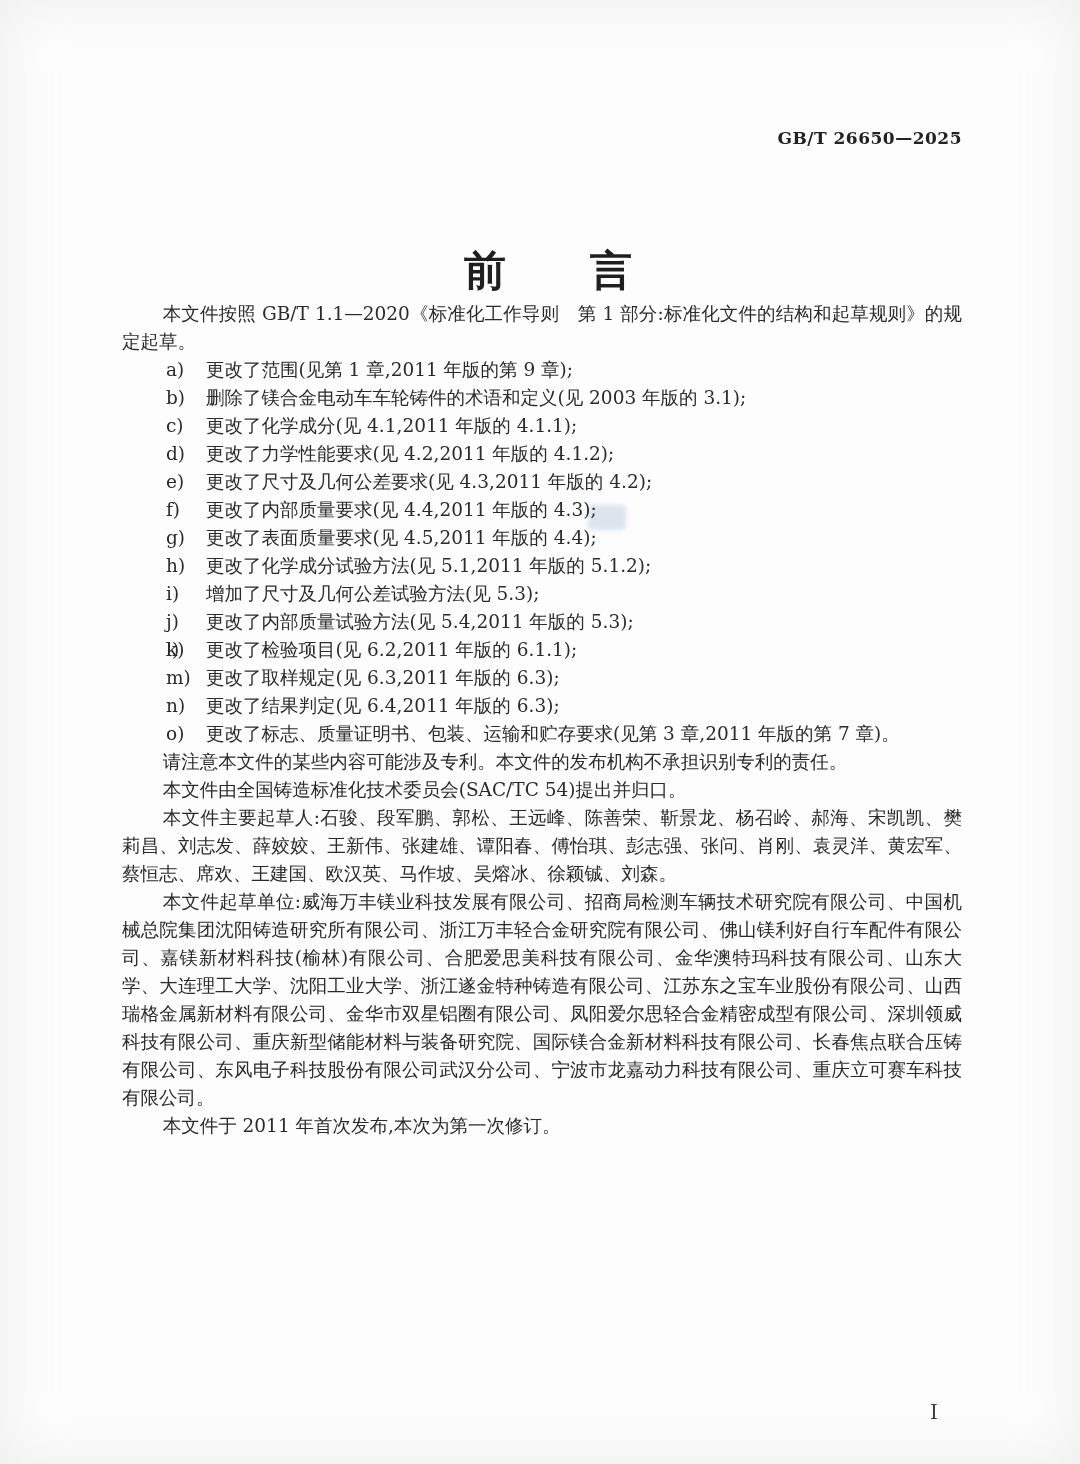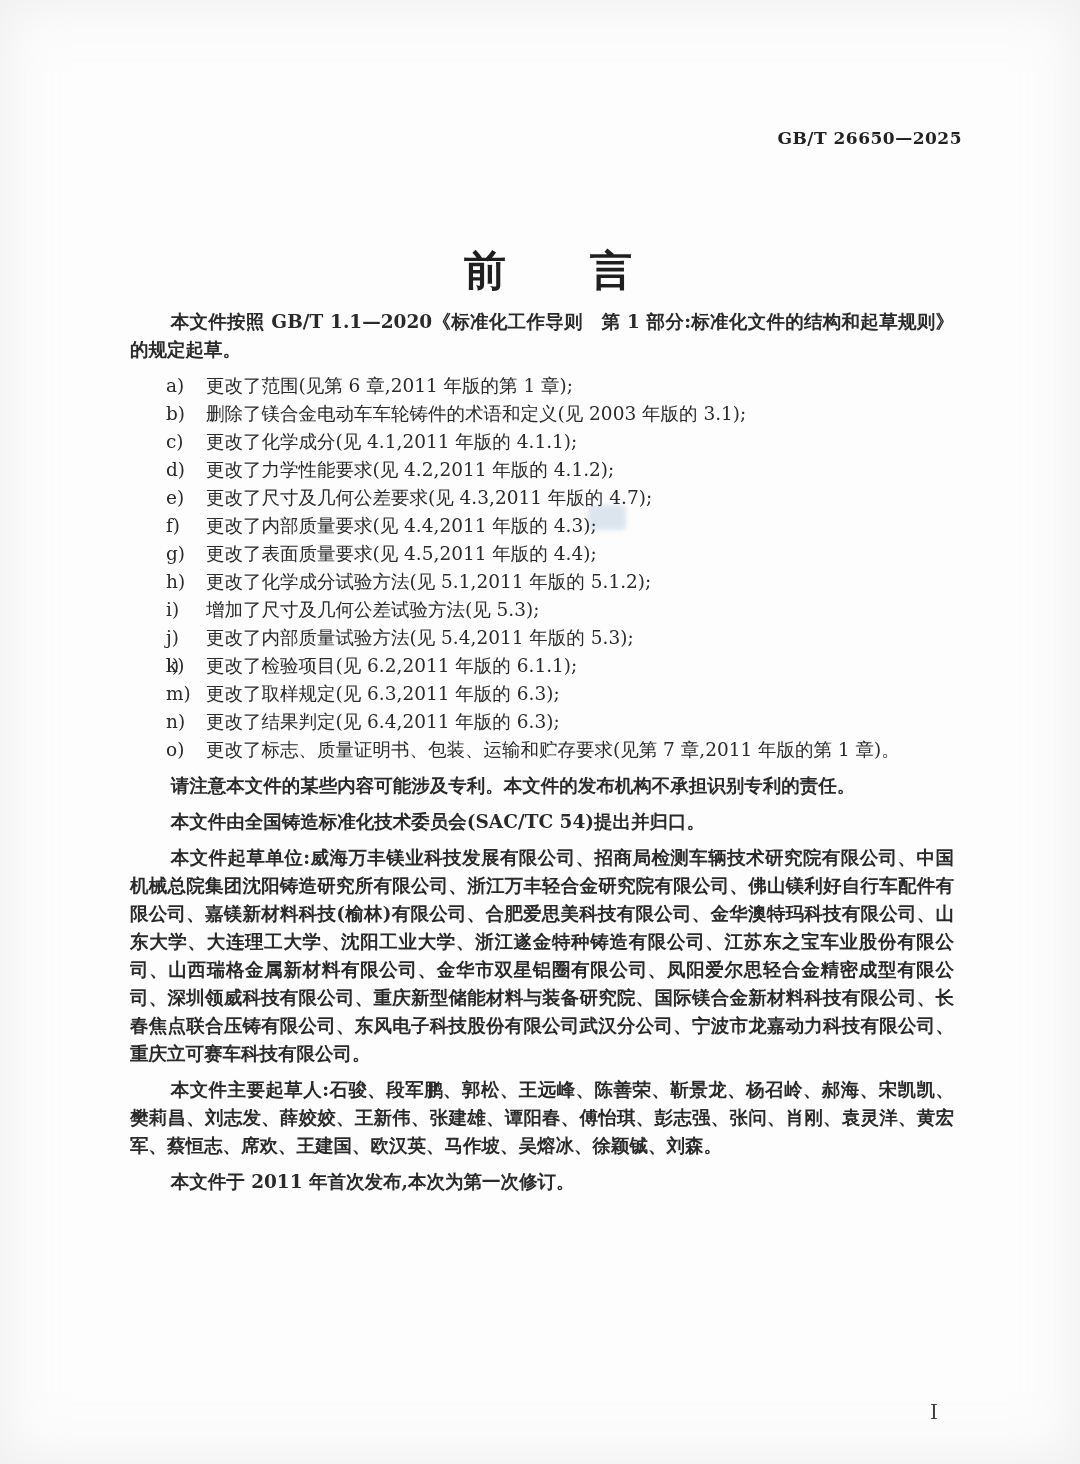--- a/index.html
+++ b/index.html
@@ -43,23 +43,22 @@
     position: absolute;
     top: 300px;
     left: 122px;
     width: 840px;
     font-size: 18.5px;
     line-height: 28px;
     text-align: justify;
     color: #2a2a2a;
   }
   .para {
-    margin: 8px;
+    margin: 0;
     text-indent: 2.2em;
-    font-weight: bold;
   }
   ol.changes {
     list-style: none;
     margin: 0;
     padding: 0;
   }
   ol.changes li {
     position: relative;
     padding-left: 84px;
     text-indent: 0;
@@ -99,42 +98,42 @@
 <h1 class="doc-title">前　　言</h1>
 
 <div class="watermark-blob"></div>
 
 <main class="body-block">
 
   <p class="para">本文件按照 GB/T 1.1—2020《标准化工作导则　第 1 部分:标准化文件的结构和起草规则》的规定起草。</p>
 
 
   <ol class="changes">
-    <li><span class="li-label">a)</span><span>更改了范围(见第 6 章,2011 年版的第 1 章);</span></li>
+    <li><span class="li-label">a)</span><span>更改了范围(见第 1 章,2011 年版的第 9 章);</span></li>
     <li><span class="li-label">b)</span><span>删除了镁合金电动车车轮铸件的术语和定义(见 2003 年版的 3.1);</span></li>
     <li><span class="li-label">c)</span><span>更改了化学成分(见 4.1,2011 年版的 4.1.1);</span></li>
     <li><span class="li-label">d)</span><span>更改了力学性能要求(见 4.2,2011 年版的 4.1.2);</span></li>
-    <li><span class="li-label">e)</span><span>更改了尺寸及几何公差要求(见 4.3,2011 年版的 4.7);</span></li>
+    <li><span class="li-label">e)</span><span>更改了尺寸及几何公差要求(见 4.3,2011 年版的 4.2);</span></li>
     <li><span class="li-label">f)</span><span>更改了内部质量要求(见 4.4,2011 年版的 4.3);</span></li>
     <li><span class="li-label">g)</span><span>更改了表面质量要求(见 4.5,2011 年版的 4.4);</span></li>
     <li><span class="li-label">h)</span><span>更改了化学成分试验方法(见 5.1,2011 年版的 5.1.2);</span></li>
     <li><span class="li-label">i)</span><span>增加了尺寸及几何公差试验方法(见 5.3);</span></li>
     <li><span class="li-label">j)</span><span>更改了内部质量试验方法(见 5.4,2011 年版的 5.3);</span></li>
     <li><span class="li-label">k)</span></li>
     <li><span class="li-label">l)</span><span>更改了检验项目(见 6.2,2011 年版的 6.1.1);</span></li>
     <li><span class="li-label">m)</span><span>更改了取样规定(见 6.3,2011 年版的 6.3);</span></li>
     <li><span class="li-label">n)</span><span>更改了结果判定(见 6.4,2011 年版的 6.3);</span></li>
-    <li><span class="li-label">o)</span><span>更改了标志、质量证明书、包装、运输和贮存要求(见第 7 章,2011 年版的第 1 章)。</span></li>
+    <li><span class="li-label">o)</span><span>更改了标志、质量证明书、包装、运输和贮存要求(见第 3 章,2011 年版的第 7 章)。</span></li>
   </ol>
 
   <p class="para">请注意本文件的某些内容可能涉及专利。本文件的发布机构不承担识别专利的责任。</p>
 
   <p class="para">本文件由全国铸造标准化技术委员会(SAC/TC 54)提出并归口。</p>
 
+  <p class="para">本文件主要起草人:石骏、段军鹏、郭松、王远峰、陈善荣、靳景龙、杨召岭、郝海、宋凯凯、樊莉昌、刘志发、薛姣姣、王新伟、张建雄、谭阳春、傅怡琪、彭志强、张问、肖刚、袁灵洋、黄宏军、蔡恒志、席欢、王建国、欧汉英、马作坡、吴熔冰、徐颖铖、刘森。</p>
+
   <p class="para">本文件起草单位:威海万丰镁业科技发展有限公司、招商局检测车辆技术研究院有限公司、中国机械总院集团沈阳铸造研究所有限公司、浙江万丰轻合金研究院有限公司、佛山镁利好自行车配件有限公司、嘉镁新材料科技(榆林)有限公司、合肥爱思美科技有限公司、金华澳特玛科技有限公司、山东大学、大连理工大学、沈阳工业大学、浙江遂金特种铸造有限公司、江苏东之宝车业股份有限公司、山西瑞格金属新材料有限公司、金华市双星铝圈有限公司、凤阳爱尔思轻合金精密成型有限公司、深圳领威科技有限公司、重庆新型储能材料与装备研究院、国际镁合金新材料科技有限公司、长春焦点联合压铸有限公司、东风电子科技股份有限公司武汉分公司、宁波市龙嘉动力科技有限公司、重庆立可赛车科技有限公司。</p>
-
-  <p class="para">本文件主要起草人:石骏、段军鹏、郭松、王远峰、陈善荣、靳景龙、杨召岭、郝海、宋凯凯、樊莉昌、刘志发、薛姣姣、王新伟、张建雄、谭阳春、傅怡琪、彭志强、张问、肖刚、袁灵洋、黄宏军、蔡恒志、席欢、王建国、欧汉英、马作坡、吴熔冰、徐颖铖、刘森。</p>
 
   <p class="para">本文件于 2011 年首次发布,本次为第一次修订。</p>
 
 </main>
 
 <div class="page-number">I</div>
 
 </body></html>

